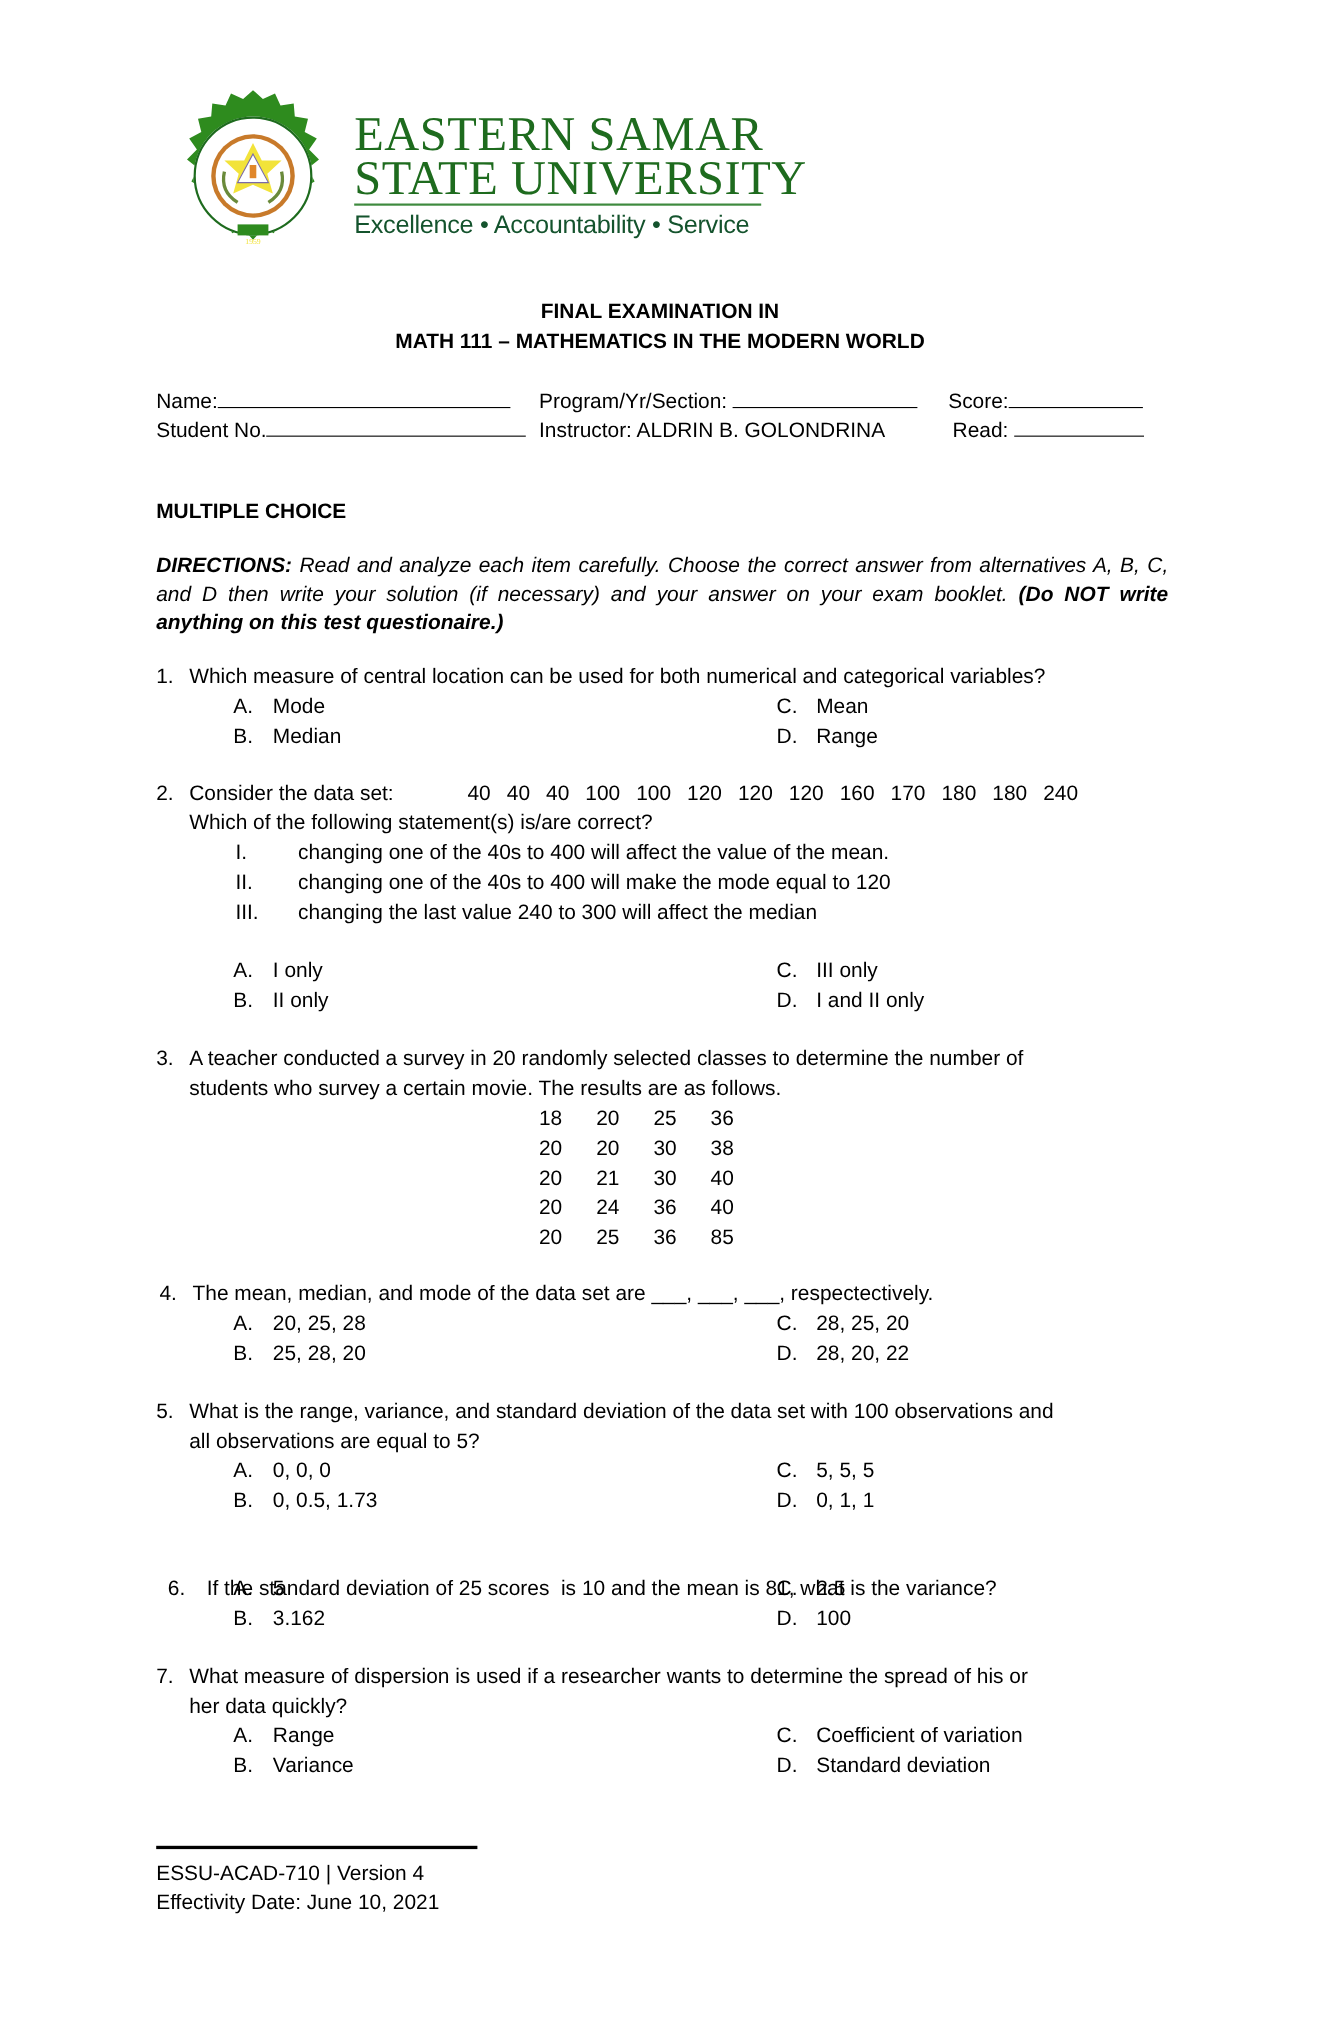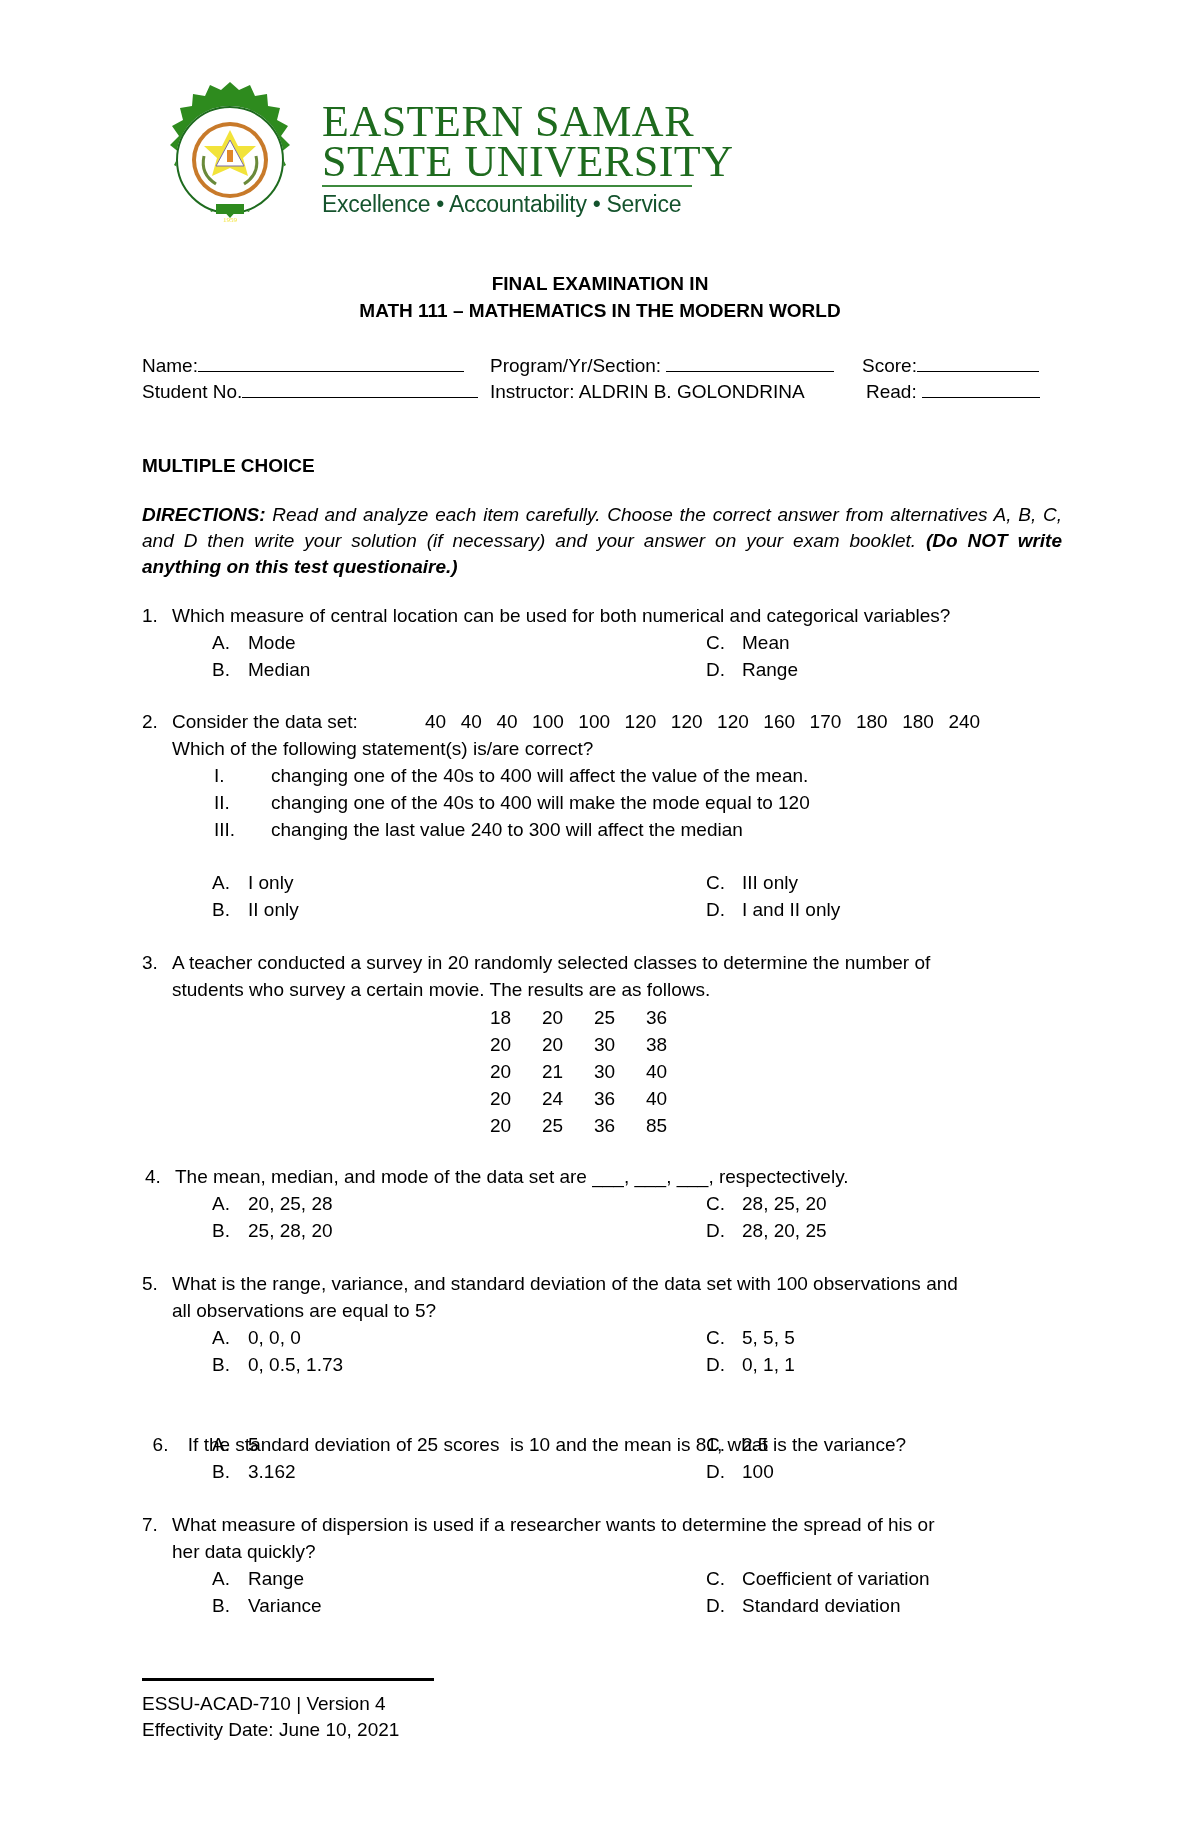--- a/index.html
+++ b/index.html
@@ -115,21 +115,21 @@
   <div><span class="cell">20</span><span class="cell">24</span><span class="cell">36</span><span class="cell">40</span></div>
   <div><span class="cell">20</span><span class="cell">25</span><span class="cell">36</span><span class="cell">85</span></div>
 </div>
 
 <div class="abs txt" style="left:129px; top:1163px;margin-left:16px;">
   <span class="q-num">4.</span><span>The mean, median, and mode of the data set are ___, ___, ___, respectectively.</span>
 </div>
 <div class="abs txt" style="left:212px; top:1190px;"><span class="opt-letter">A.</span><span>20, 25, 28</span></div>
 <div class="abs txt" style="left:212px; top:1217px;"><span class="opt-letter">B.</span><span>25, 28, 20</span></div>
 <div class="abs txt" style="left:706px; top:1190px;"><span class="opt-letter">C.</span><span>28, 25, 20</span></div>
-<div class="abs txt" style="left:706px; top:1217px;"><span class="opt-letter">D.</span><span>28, 20, 25</span></div>
+<div class="abs txt" style="left:706px; top:1217px;"><span class="opt-letter">D.</span><span>28, 20, 22</span></div>
 
 <div class="abs txt" style="left:142px; top:1270px;">
   <span class="q-num">5.</span><span>What is the range, variance, and standard deviation of the data set with 100 observations and</span>
 </div>
 <div class="abs txt" style="left:172px; top:1297px;">all observations are equal to 5?</div>
 <div class="abs txt" style="left:212px; top:1324px;"><span class="opt-letter">A.</span><span>0, 0, 0</span></div>
 <div class="abs txt" style="left:212px; top:1351px;"><span class="opt-letter">B.</span><span>0, 0.5, 1.73</span></div>
 <div class="abs txt" style="left:706px; top:1324px;"><span class="opt-letter">C.</span><span>5, 5, 5</span></div>
 <div class="abs txt" style="left:706px; top:1351px;"><span class="opt-letter">D.</span><span>0, 1, 1</span></div>
 

